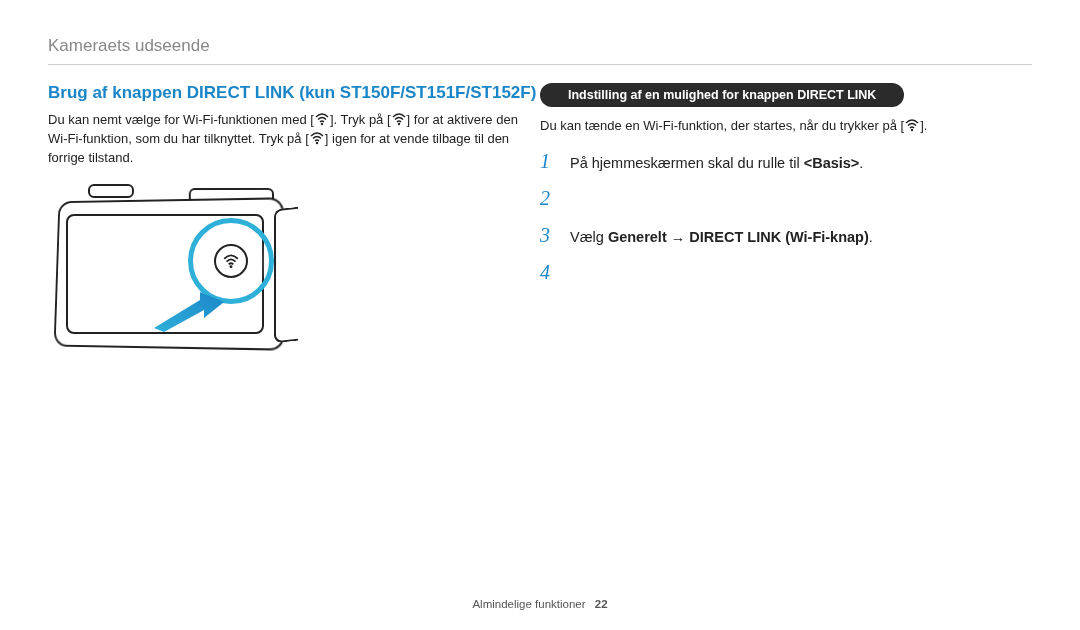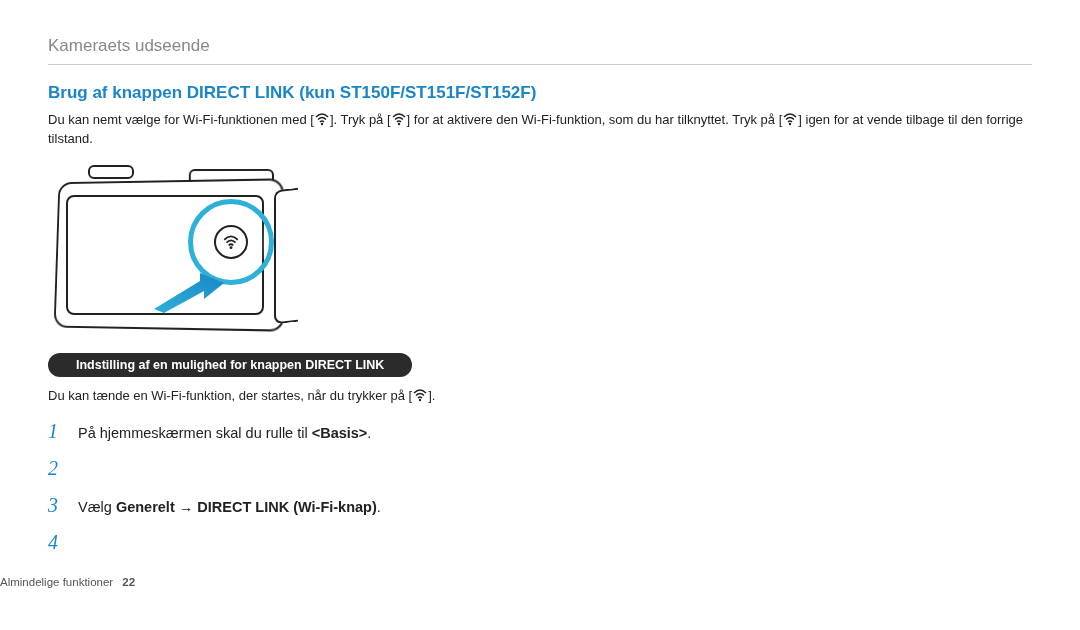--- a/index.html
+++ b/index.html
@@ -20,21 +20,20 @@
     color: #888;
     margin-bottom: 8px;
   }
   .hr {
     border: none;
     border-top: 1px solid #ccc;
     margin-bottom: 18px;
   }
   .cols {
     display: flex;
-    flex-direction: column;
   }
   .col { flex: 1; }
   .section-title {
     color: #1a86c8;
     font-size: 17px;
     font-weight: 700;
     margin-bottom: 8px;
   }
   .body-text {
     font-size: 13px;
@@ -154,23 +153,23 @@
     border-radius: 50%;
     display: flex; align-items: center; justify-content: center;
     background:#fff;
   }
   .pointer-arrow {
     position: absolute;
     left: 106px; top: 110px;
   }
   .footer {
     position: absolute;
-    bottom: 42px;
+    bottom: 20px;
     left: 0; right: 0;
-    text-align: left;
+    text-align: center;
     font-size: 11.5px;
     color: #555;
   }
   .footer .pg { font-weight: 700; margin-left: 6px; }
 </style>
 </head>
 <body>
 
 <div class="page">
 

